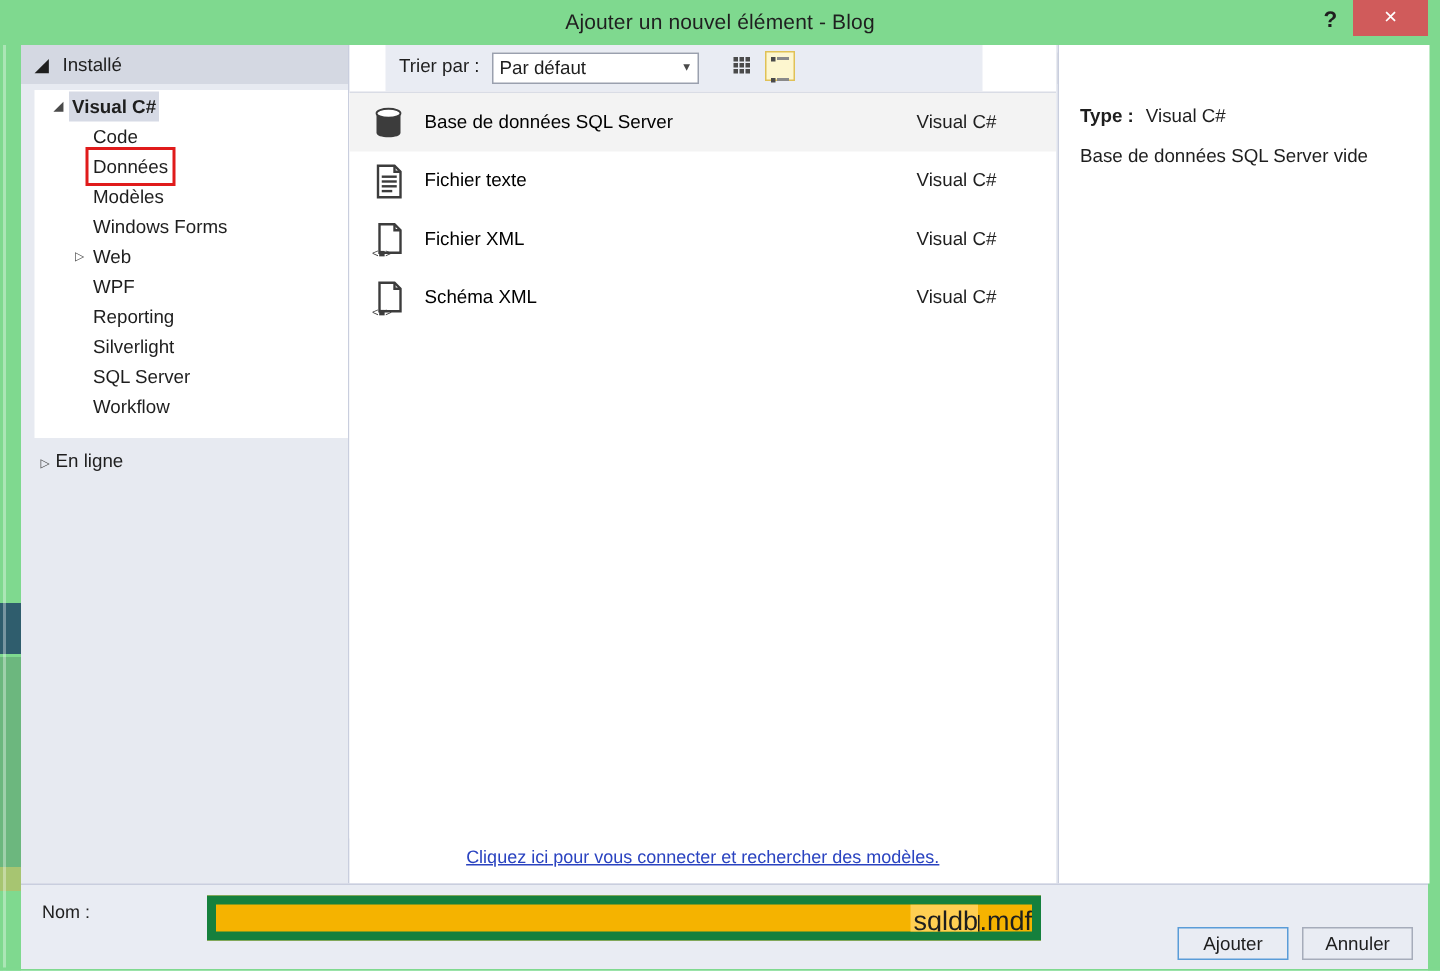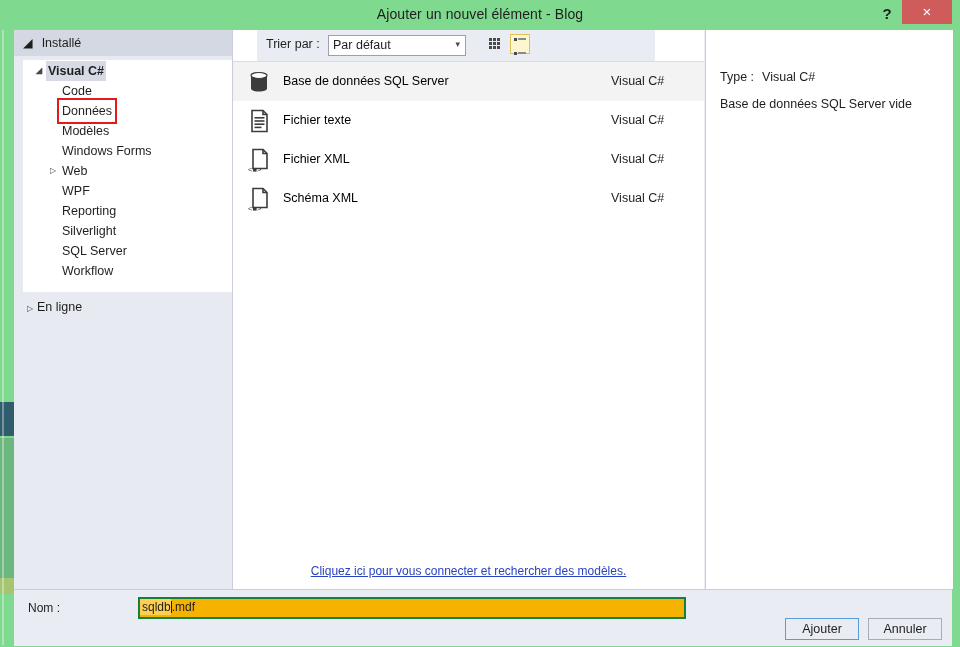--- a/index.html
+++ b/index.html
@@ -321,21 +321,21 @@
     background: #ffffff;
     border-left: 1px solid #c9cede;
   }
   .details .type-line {
     position: absolute;
     left: 14px; top: 40px;
     font-size: 12.5px;
     color: #1e1e1e;
     white-space: nowrap;
   }
-  .details .type-line b { font-weight: normal; }
+  .details .type-line b { font-weight: bold; }
   .details .type-line .tval { margin-left: 8px; }
   .details .desc {
     position: absolute;
     left: 14px; top: 66px;
     width: 220px;
     font-size: 12.5px;
     color: #1e1e1e;
     line-height: 17px;
   }
 
@@ -352,26 +352,27 @@
     position: absolute;
     left: 14px; top: 11px;
     font-size: 12px;
     color: #1e1e1e;
   }
   .name-field {
     position: absolute;
     left: 124px; top: 7px;
     width: 544px; height: 18px;
     background: #f5b300;
-    border: 2px solid #15803d;
-    font-size: 12px;
+    border: 6px solid #15803d;
+    font-size: 18px;
     color: #1e1e1e;
     overflow: hidden;
     white-space: nowrap;
     cursor: text;
+    text-align: right;
   }
   .name-field .sel {
     display: inline-block;
     background: #ffcf52;
     padding: 1px 0 1px 2px;
   }
   .name-field .caret {
     display: inline-block;
     width: 1px;
     height: 12px;

